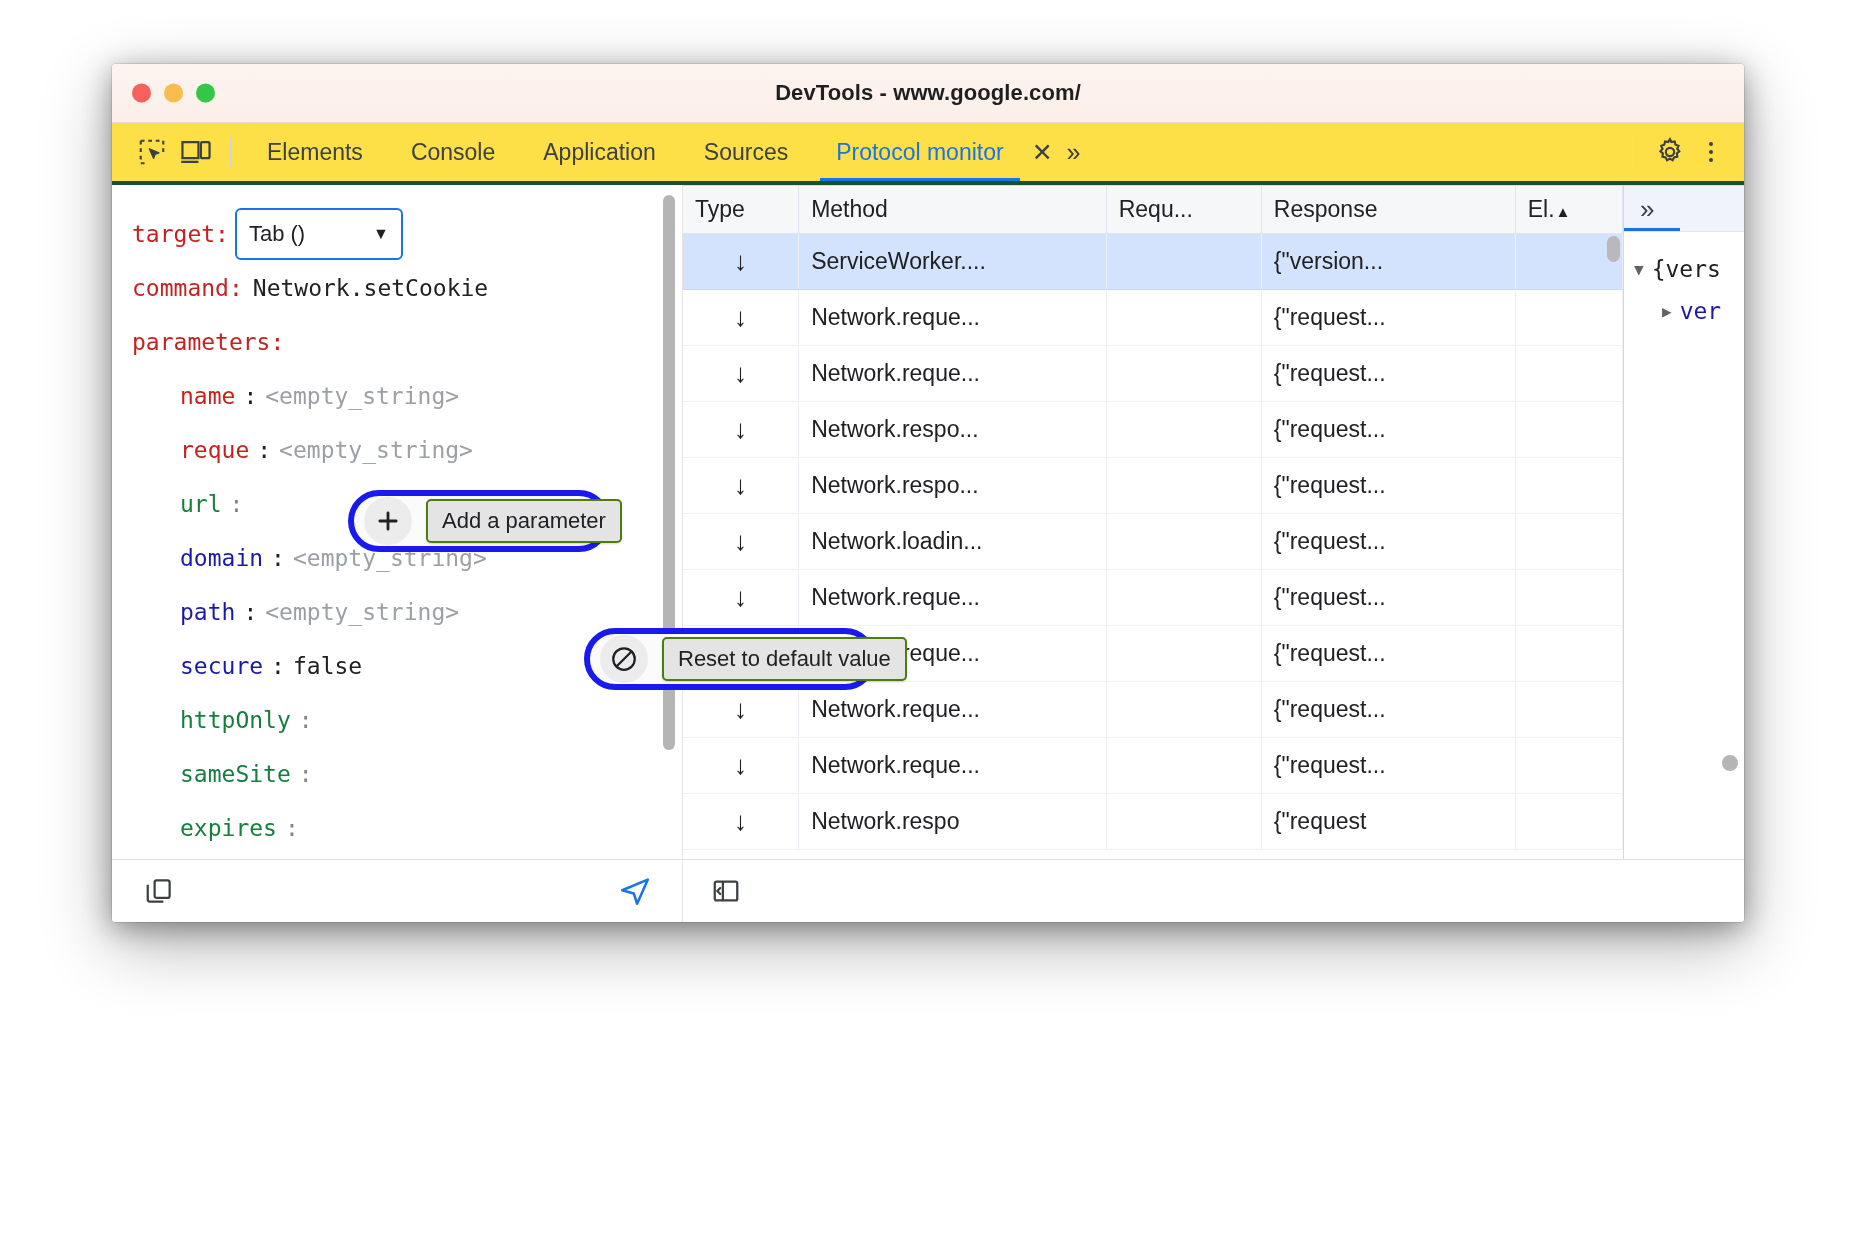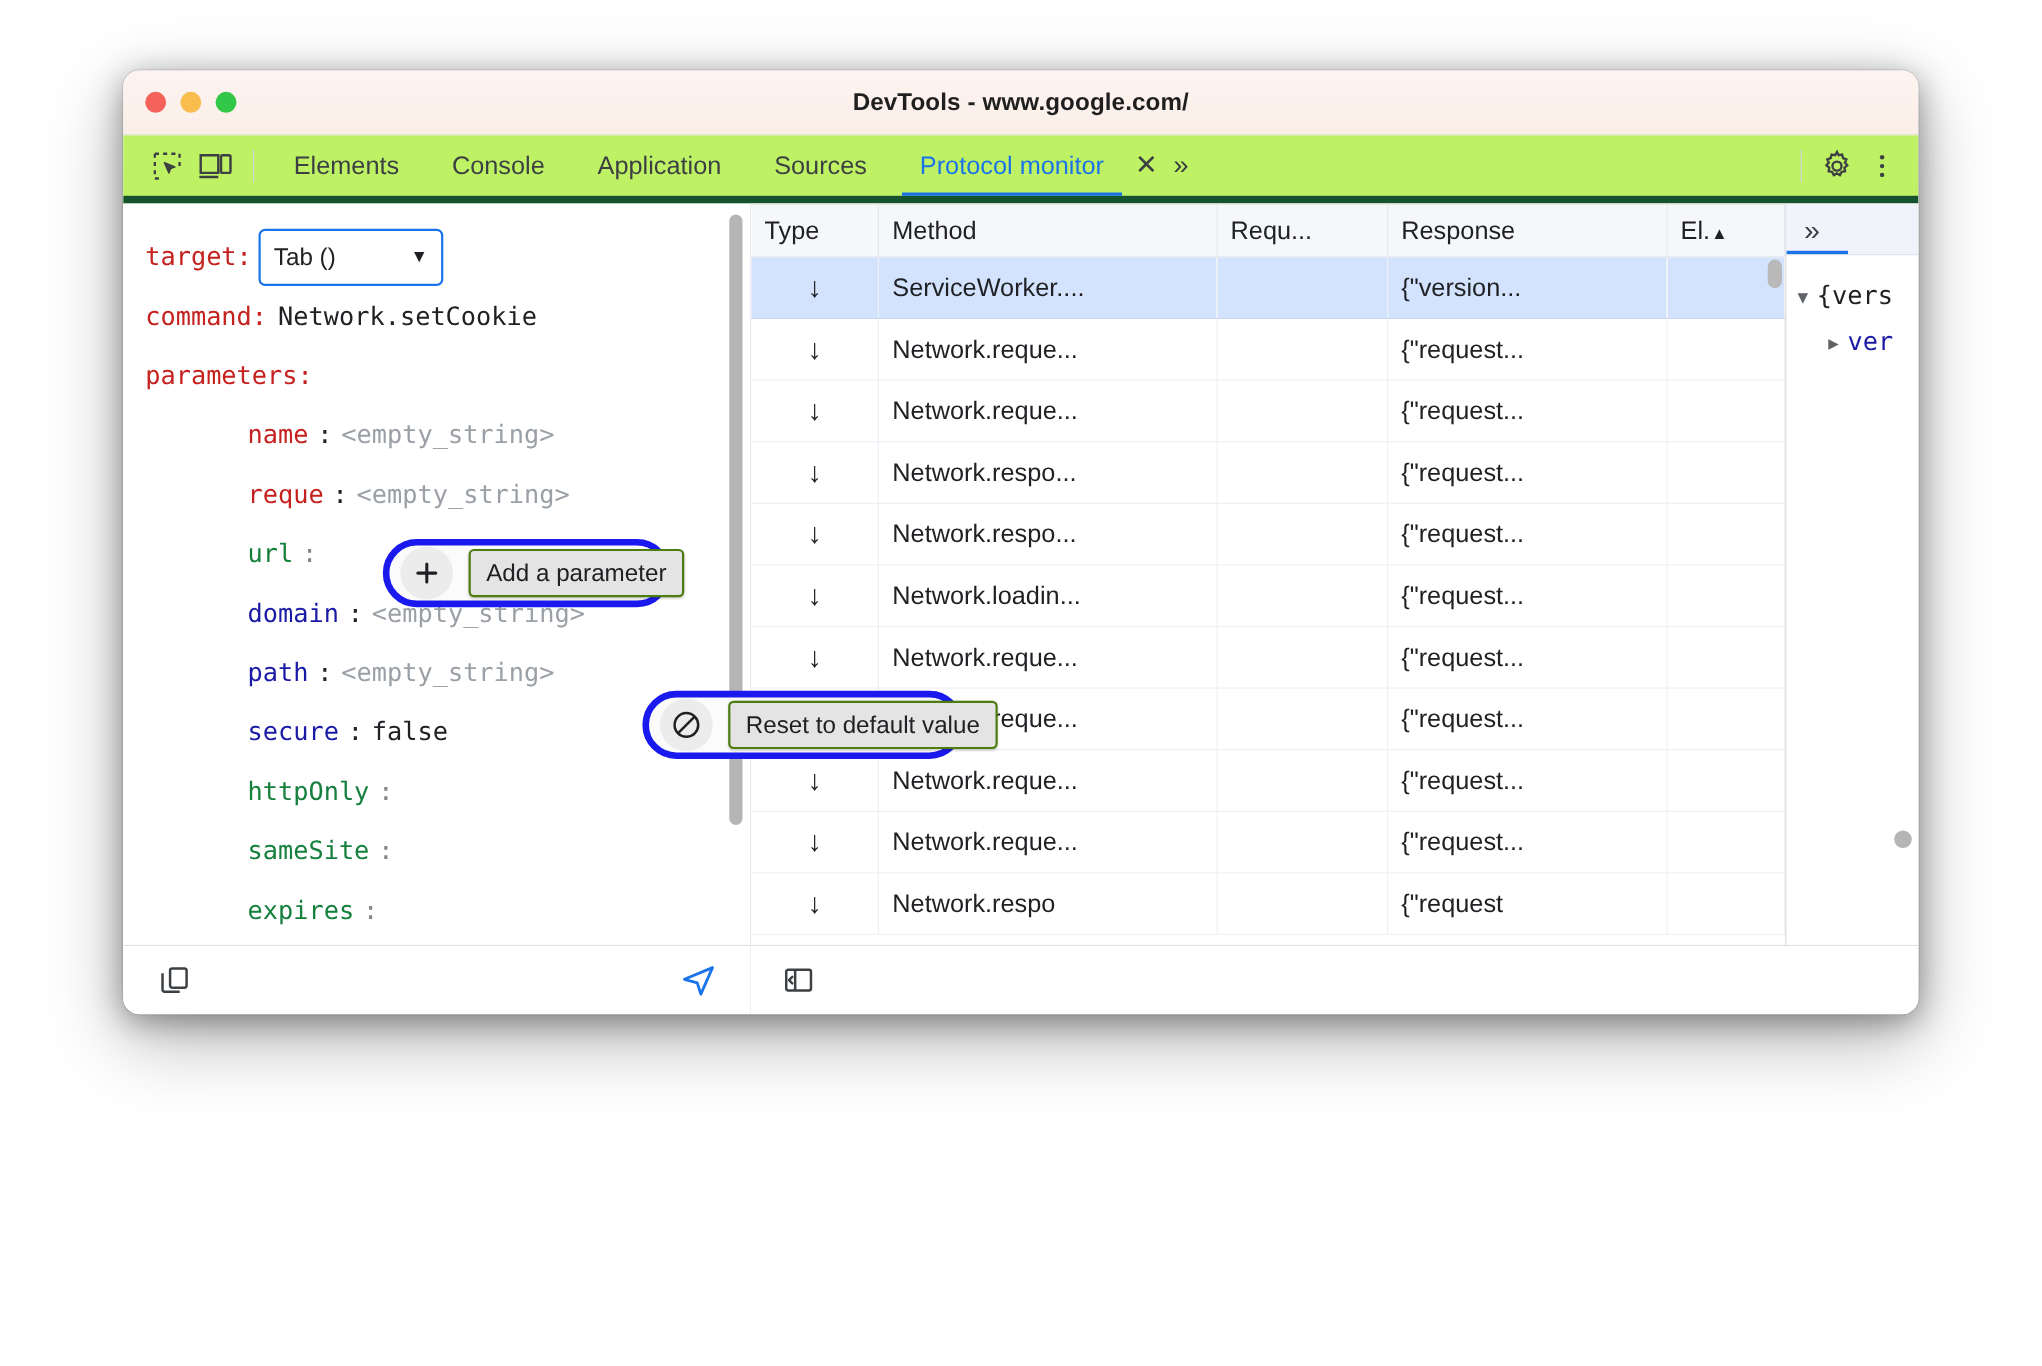--- a/index.html
+++ b/index.html
@@ -14,21 +14,21 @@
     width: 1856px; height: 1242px;
     background: #ffffff;
   }
 
   
   .window {
     position: absolute;
     left: 112px; top: 64px;
     width: 1632px; height: 858px;
     background: #ffffff;
-    border-radius: 15px;
+    border-radius: 4px;
     box-shadow: 0 0 0 1px rgba(0,0,0,.10),
                 0 6px 28px rgba(0,0,0,.36),
                 0 22px 70px rgba(0,0,0,.30);
     overflow: hidden;
     display: flex;
     flex-direction: column;
   }
 
   
   .titlebar {
@@ -56,22 +56,22 @@
     font-size: 22px;
     font-weight: bold;
     color: #1f1f1f;
     letter-spacing: .1px;
   }
 
   
   .tabstrip {
     height: 62px;
     flex: 0 0 62px;
-    background: #bef264;
-    border-bottom: 7px solid #14532d;
+    background: #fde047;
+    border-bottom: 4px solid #14532d;
     display: flex;
     align-items: center;
     padding: 0 14px 0 18px;
     box-sizing: border-box;
     position: relative;
   }
   .tb-icon {
     width: 44px; height: 44px;
     display: flex; align-items: center; justify-content: center;
     border-radius: 6px;
@@ -154,21 +154,21 @@
     font-family: "DejaVu Sans Mono", monospace;
     font-size: 23px;
   }
   .row {
     display: flex;
     align-items: center;
     height: 54px;
     padding-left: 20px;
     white-space: nowrap;
   }
-  .row.indent { padding-left: 68px; margin-left: 45px; }
+  .row.indent { padding-left: 68px; }
   .key-red    { color: #c5221f; }
   .key-blue   { color: #1a1aa6; }
   .key-gray   { color: #15803d; text-align: right; }
   .colon      { color: #202124; margin: 0 8px; }
   .colon.gray { color: #80868b; }
   .val-plain  { color: #202124; }
   .val-empty  { color: #9aa0a6; }
 
   
   .target-select {

